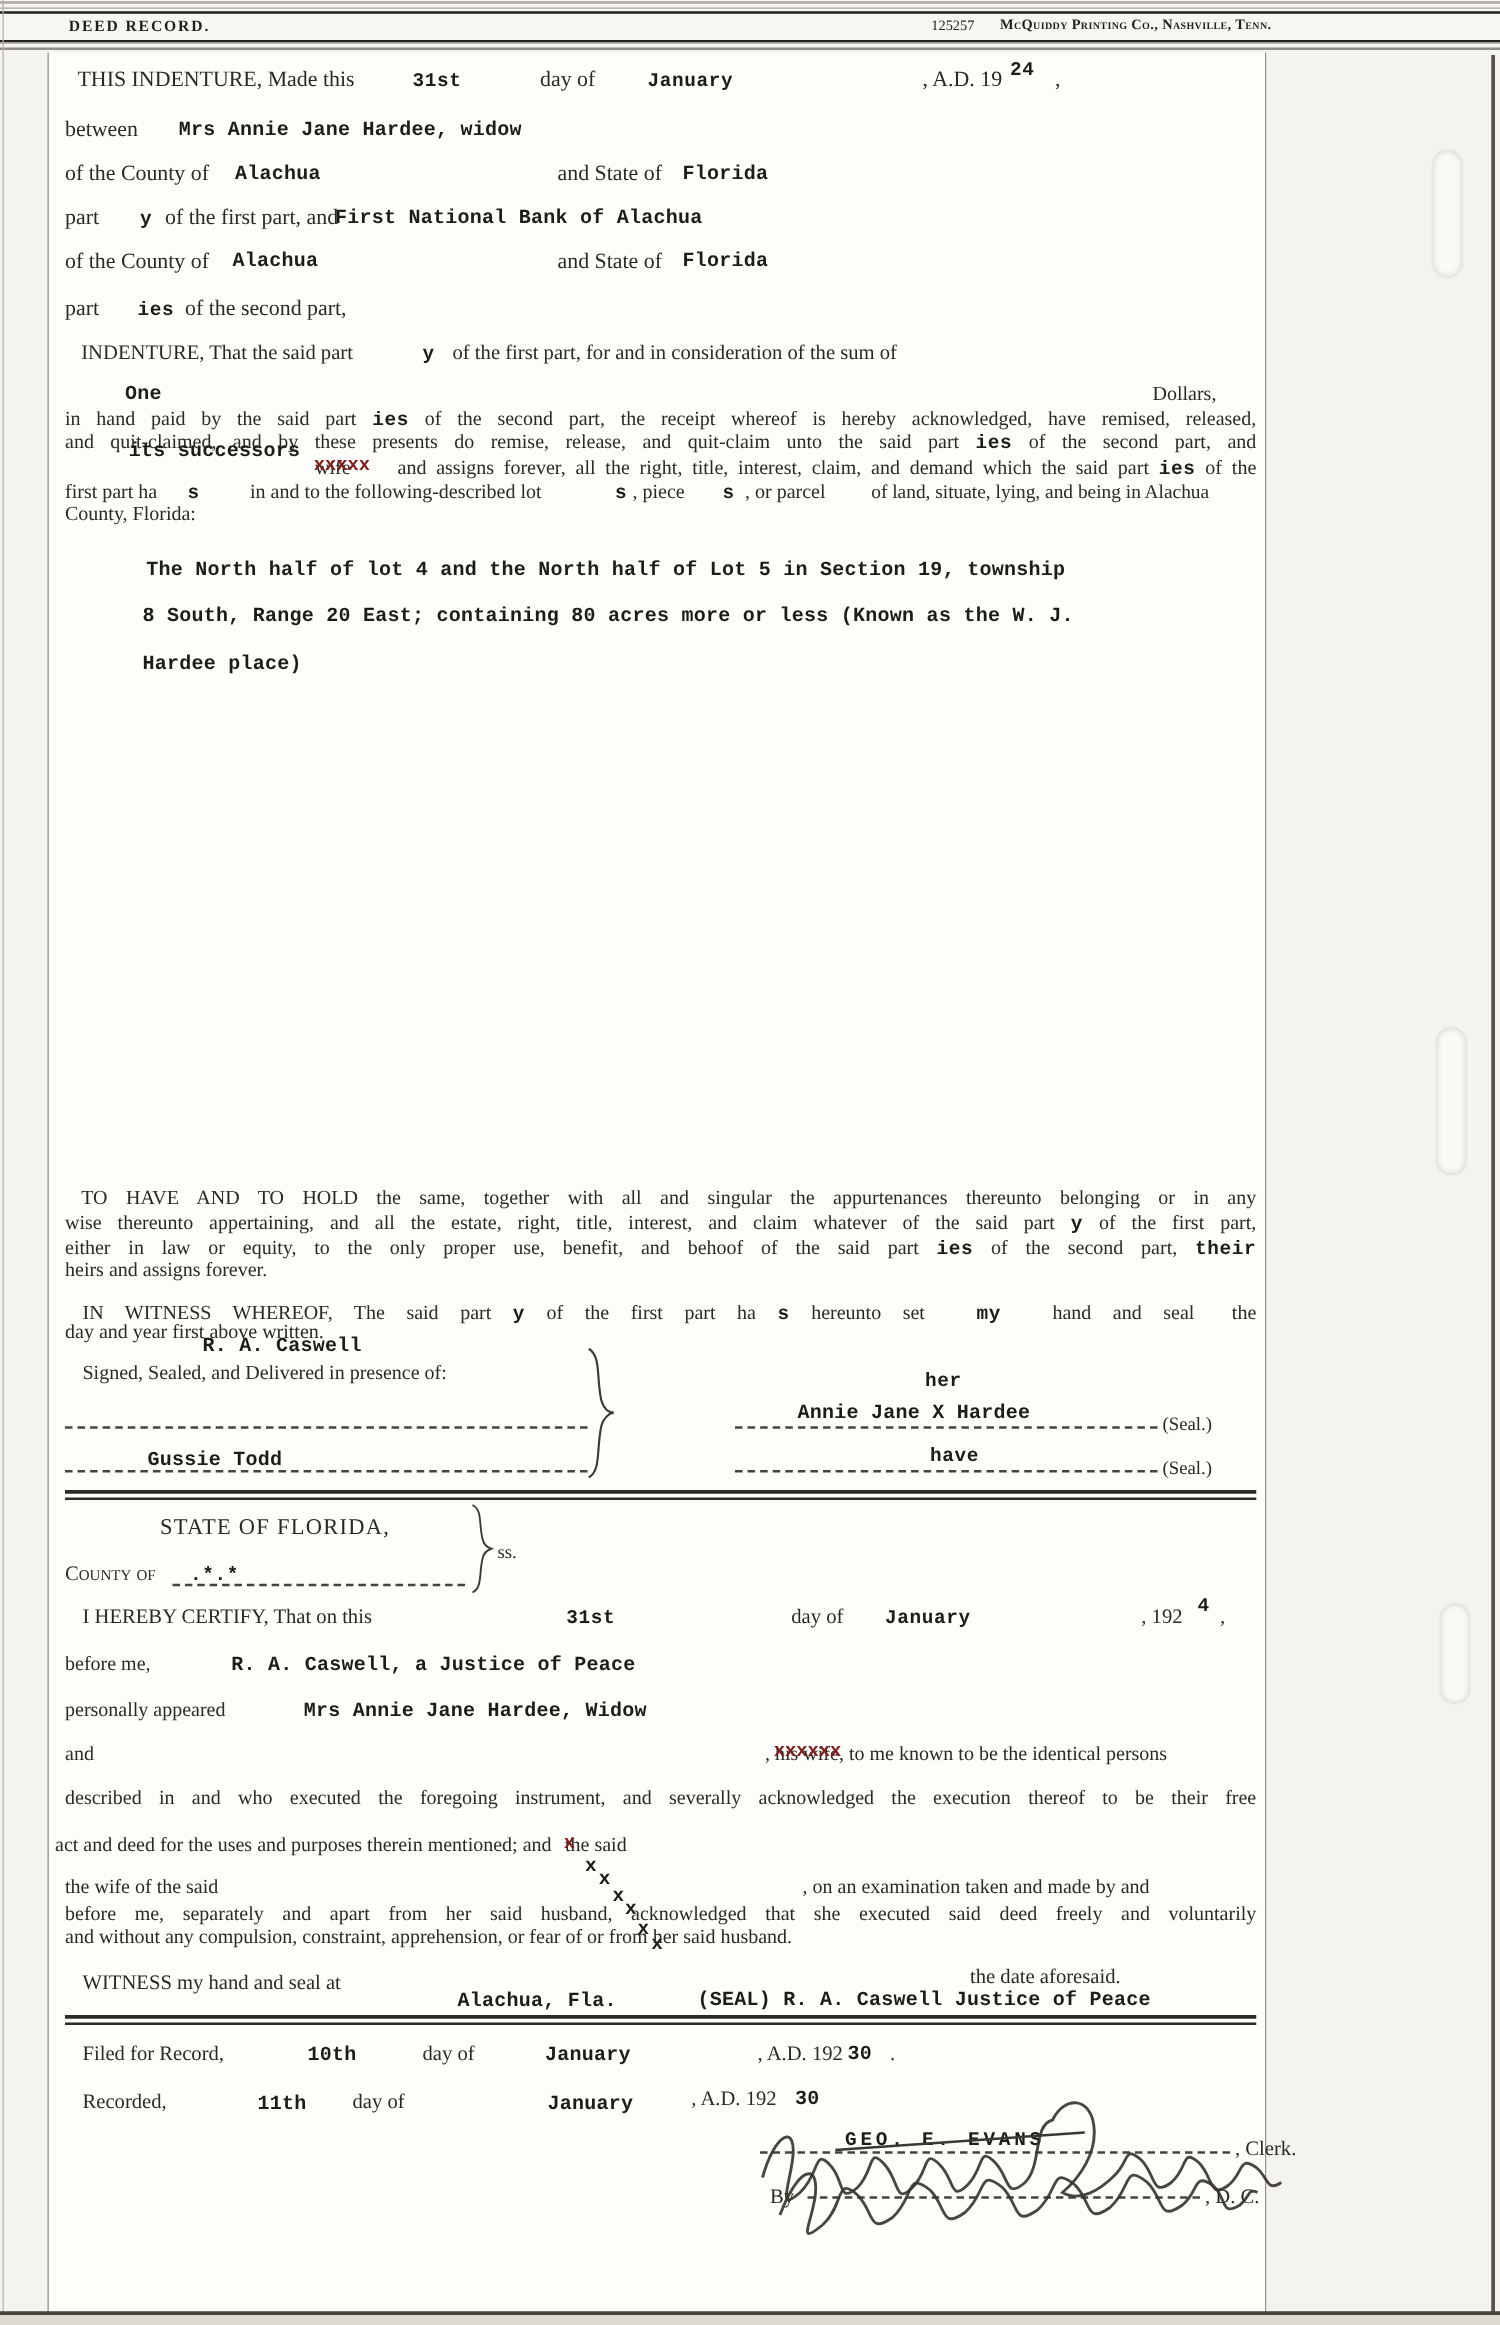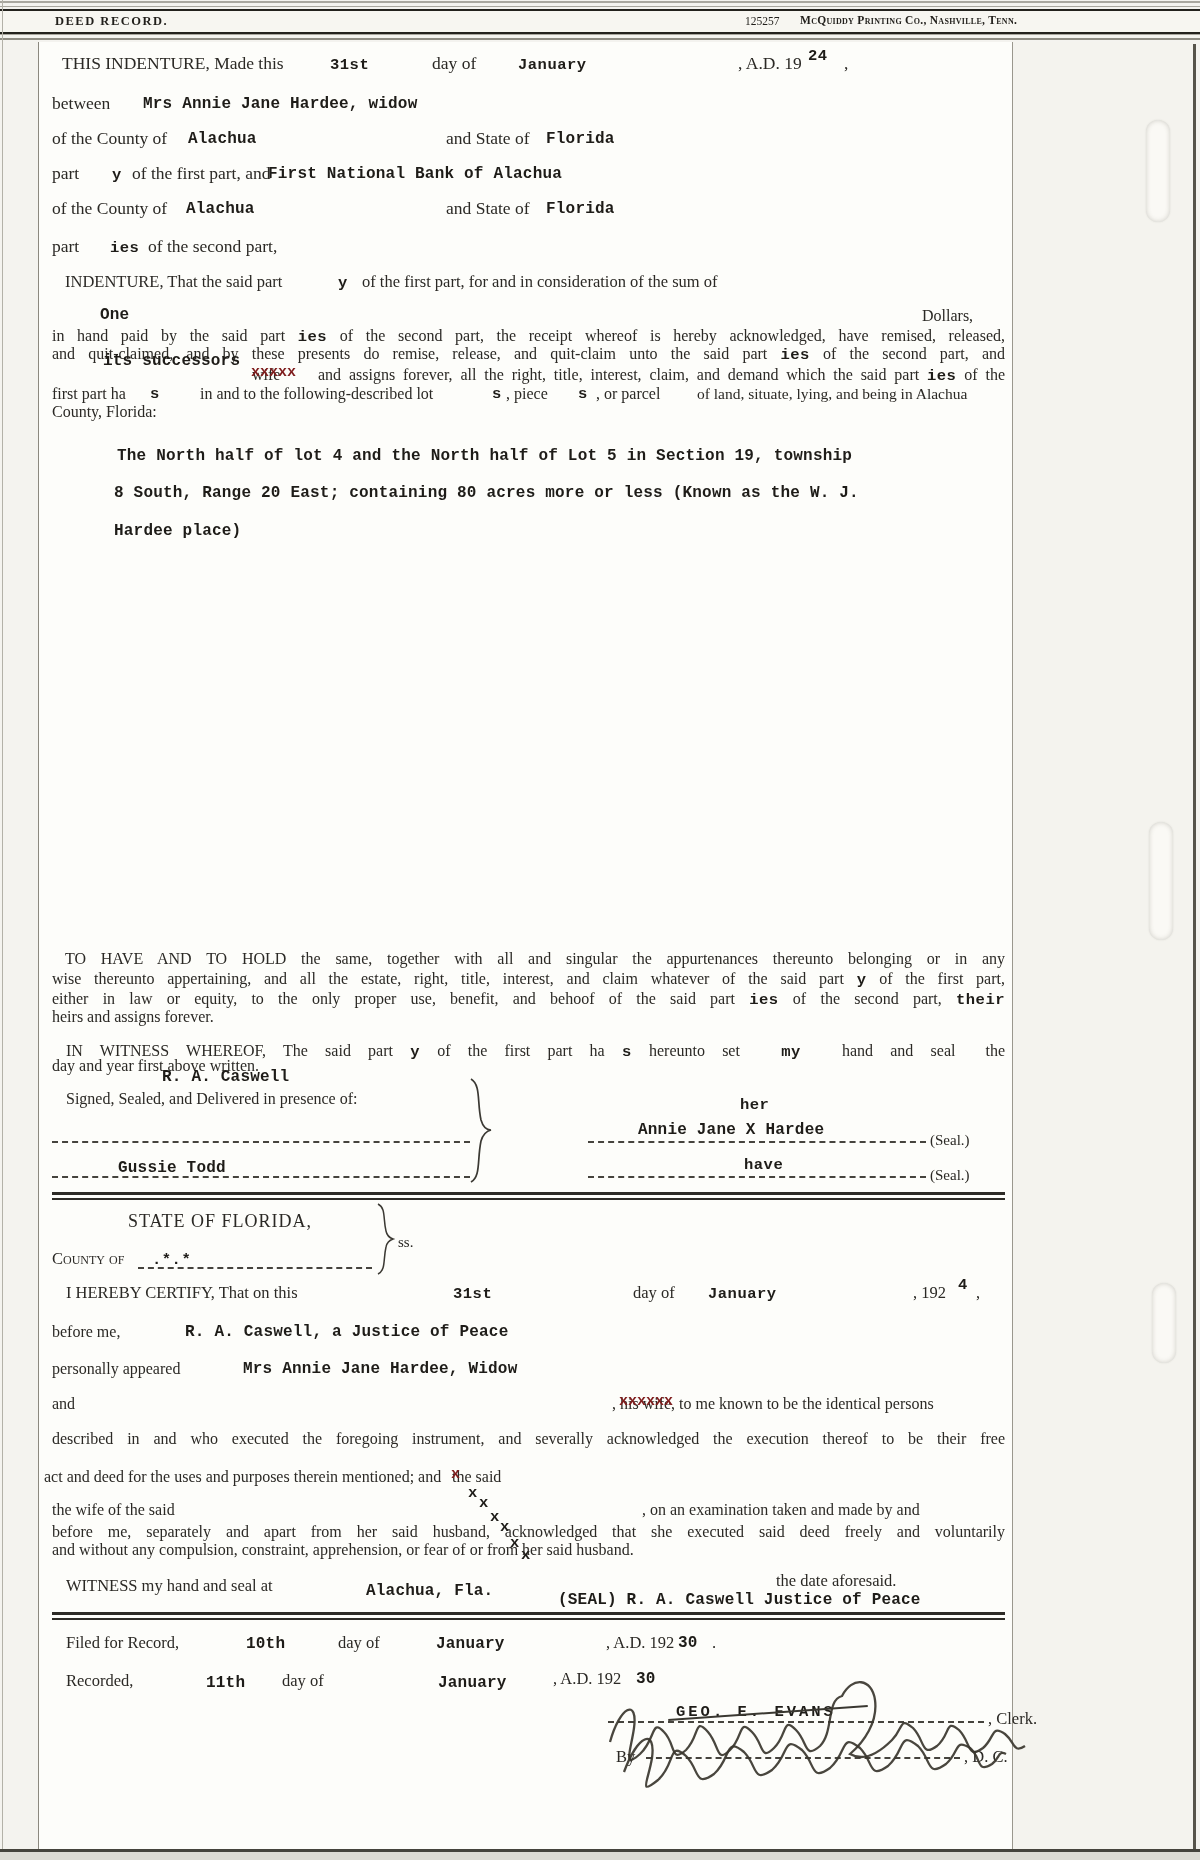--- a/index.html
+++ b/index.html
@@ -223,21 +223,21 @@
     <span class="abs" style="left:52px;">the wife of the said</span>
     <span class="abs" style="left:642px;">, on an examination taken and made by and</span>
   </div>
   <div class="t jrow" style="left:52px;top:1522px;width:953px;">
     <span>before me, separately and apart from her said husband, acknowledged that she executed said deed freely and voluntarily</span>
   </div>
   <span class="t" style="left:52px;top:1540px;">and without any compulsion, constraint, apprehension, or fear of or from her said husband.</span>
 
   <div class="t" style="left:0;top:1576px;font-size:16.5px;">
     <span class="abs" style="left:66px;">WITNESS my hand and seal at</span>
-    <span class="abs mono monoL" style="left:366px;top:6px;">Alachua, Fla.</span>
+    <span class="abs mono monoL" style="left:366px;top:16px;">Alachua, Fla.</span>
     <span class="abs" style="left:776px;top:-5px;">the date aforesaid.</span>
   </div>
   <span class="t mono monoL" style="left:510px;top:1591px;margin-left:48px;">(SEAL) R. A. Caswell Justice of Peace</span>
 
   <div class="rule" style="left:52px;top:1612px;width:953px;height:3px;"></div>
   <div class="rule" style="left:52px;top:1618px;width:953px;height:2px;"></div>
 
   <div class="t" style="left:0;top:1633px;font-size:16.5px;">
     <span class="abs" style="left:66px;">Filed for Record,</span>
     <span class="abs mono monoL" style="left:246px;top:2px;">10th</span>

